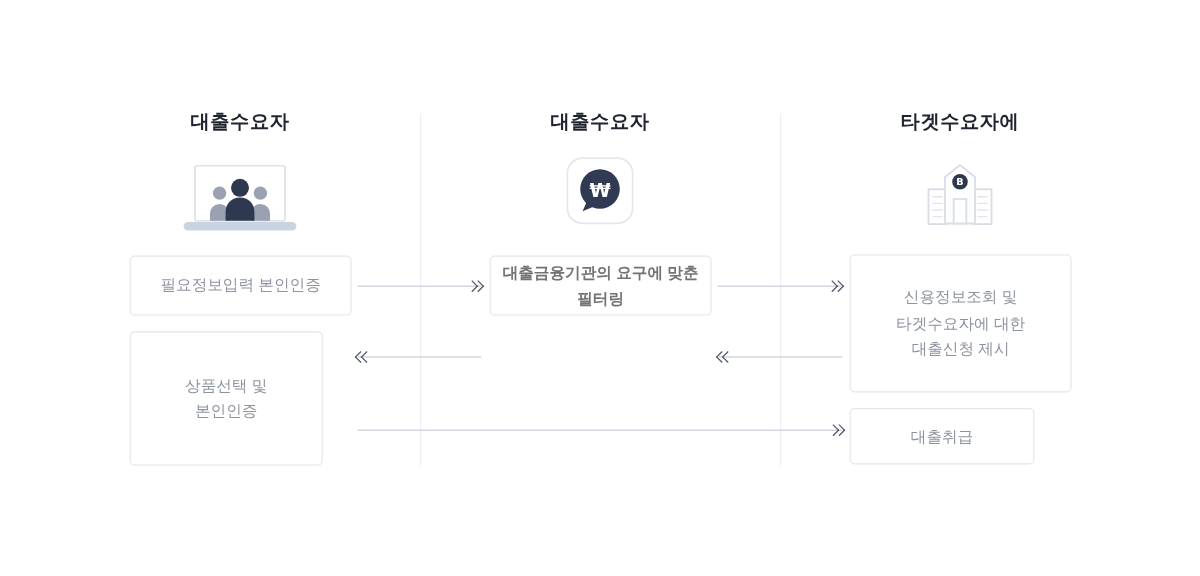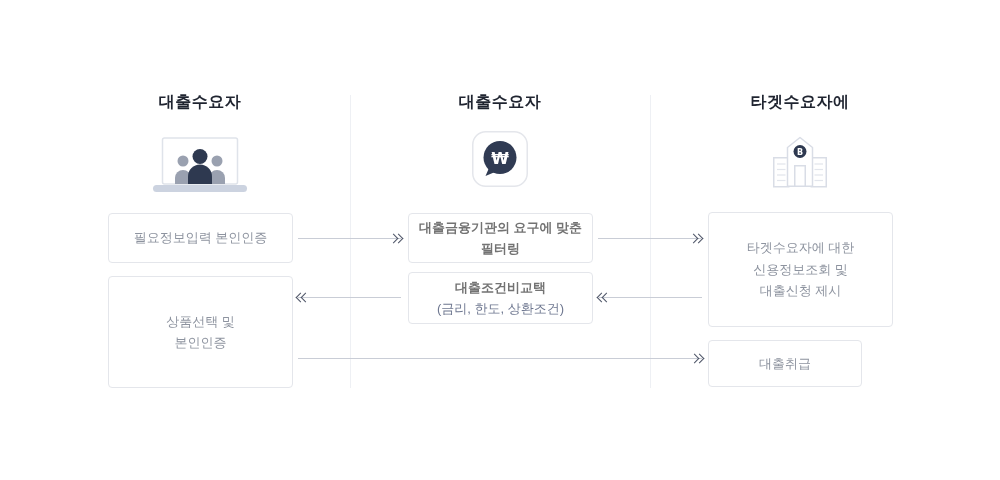--- a/index.html
+++ b/index.html
@@ -84,37 +84,33 @@
       <path d="M32 1.5 L44.5 11.5 V50.25 H19.5 V11.5 Z" fill="#ffffff" stroke="#d9dde6" stroke-width="1.5" stroke-linejoin="round"></path>
       <rect x="26.75" y="29.75" width="10.5" height="20.5" fill="#ffffff" stroke="#d9dde6" stroke-width="1.5"></rect>
       <circle cx="32" cy="15.5" r="6.5" fill="#2e3950"></circle>
       <text x="32" y="16" text-anchor="middle" dominant-baseline="central" fill="#ffffff" font-family="DejaVu Sans, sans-serif" font-size="8" font-weight="bold">B</text>
     </svg>
   </div>
 
   <div class="box muted" style="left:108px;top:213px;width:185px;height:50px">
     <span>필요정보입력 본인인증</span>
   </div>
-  <div class="box muted" style="left:108px;top:276px;width:185px;height:112px">
+  <div class="box muted" style="left:108px;top:276px;width:161px;height:112px">
     <span>상품선택 및</span>
     <span>본인인증</span>
   </div>
 
   <div class="box" style="left:408px;top:213px;width:185px;height:50px">
     <span class="strong">대출금융기관의 요구에 맞춘</span>
     <span class="strong">필터링</span>
   </div>
-  <div class="box" style="left:408px;top:272px;width:185px;height:52px">
-    <span class="strong">대출조건비교택</span>
-    <span class="sub">(금리, 한도, 상환조건)</span>
-  </div>
 
   <div class="box muted" style="left:708px;top:212px;width:185px;height:115px">
+    <span>신용정보조회 및</span>
     <span>타겟수요자에 대한</span>
-    <span>신용정보조회 및</span>
     <span>대출신청 제시</span>
   </div>
   <div class="box muted" style="left:708px;top:340px;width:154px;height:47px">
     <span>대출취급</span>
   </div>
 
   <div class="arrow right" style="left:298px;top:238px;width:103px">
     <span class="head h1"></span>
     <span class="head h2"></span>
   </div>

